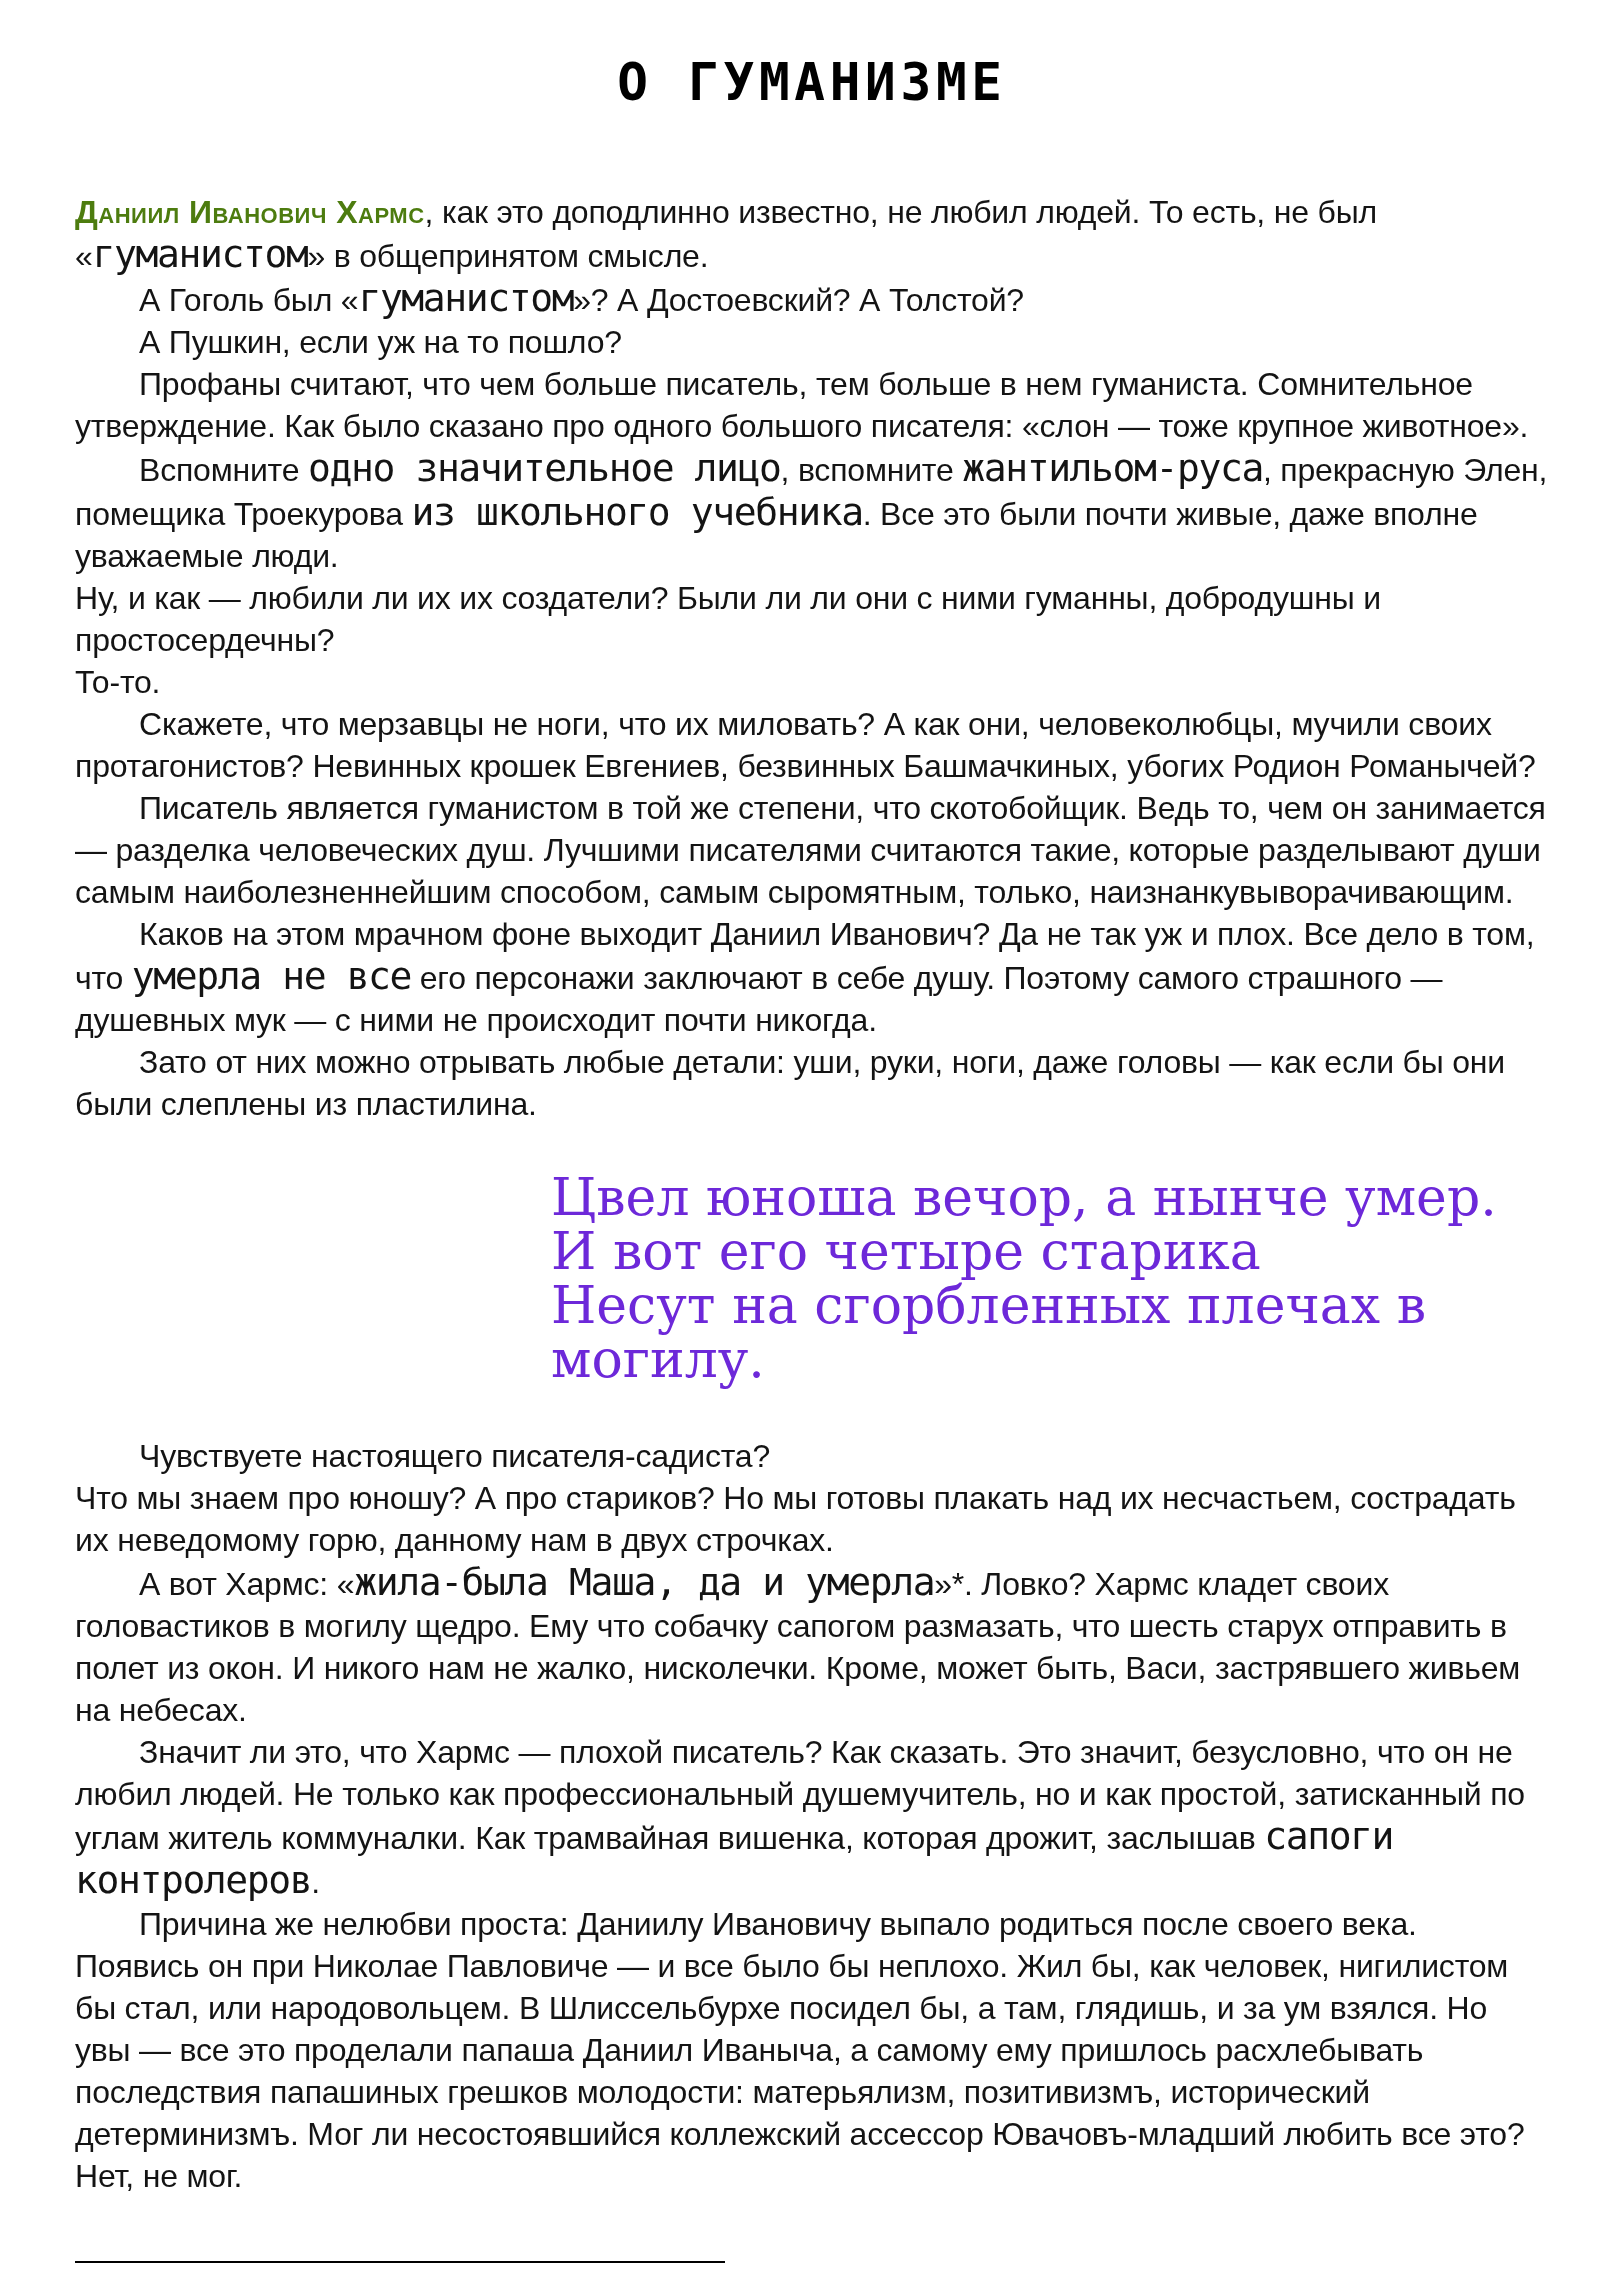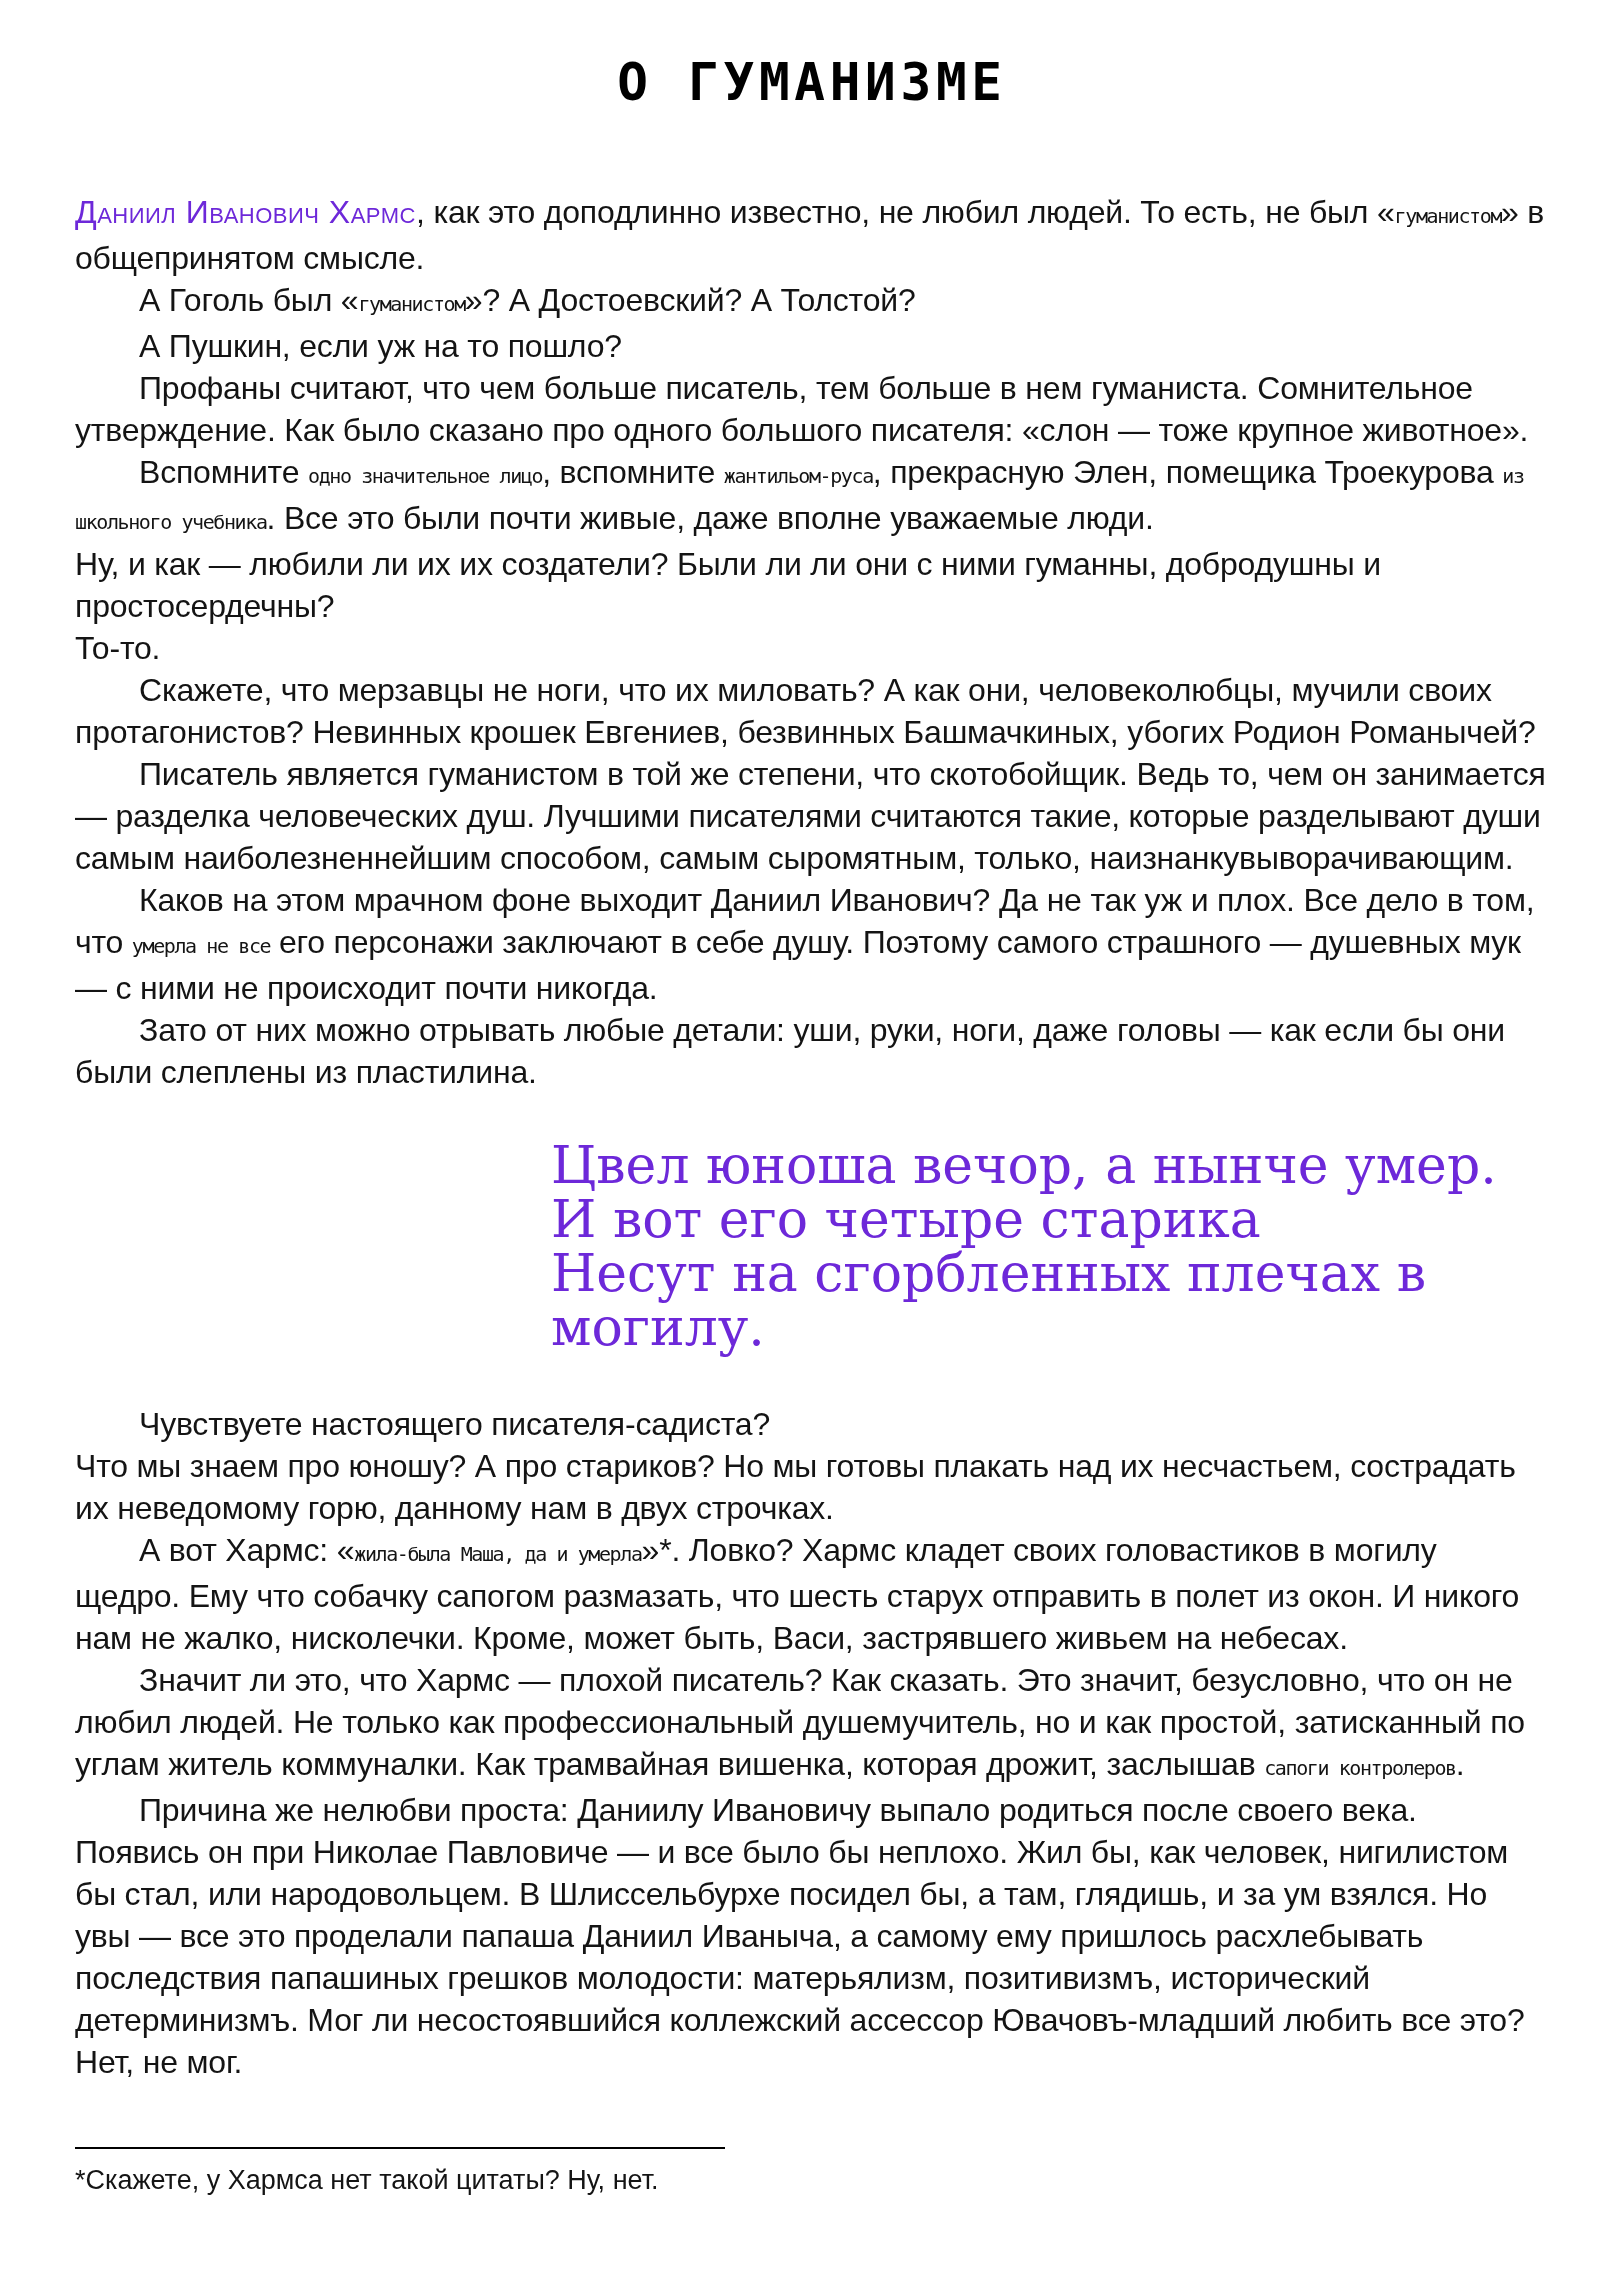--- a/index.html
+++ b/index.html
@@ -30,29 +30,29 @@
     white-space: nowrap;
   }
   .para {
     margin: 0;
     font-size: 32px;
     line-height: 42px;
     letter-spacing: -0.2px;
   }
   .para.indent { text-indent: 64px; }
   .seg-lead {
-    font-weight: 400;
+    font-weight: 700;
     font-variant-caps: small-caps;
     letter-spacing: 0.5px;
-    color: #6d28d9;
+    color: #4d7c0f;
   }
   .seg-stencil {
     font-family: "DejaVu Sans Mono", monospace;
     letter-spacing: -1.4px;
-    font-size: 20px;
+    font-size: 38px;
   }
   .poem {
     margin: 45px 0 49px 476px;
     font-family: "DejaVu Serif", serif;
     font-weight: 500;
     font-size: 52px;
     line-height: 54px;
     color: #6d28d9;
   }
   .footnote {

